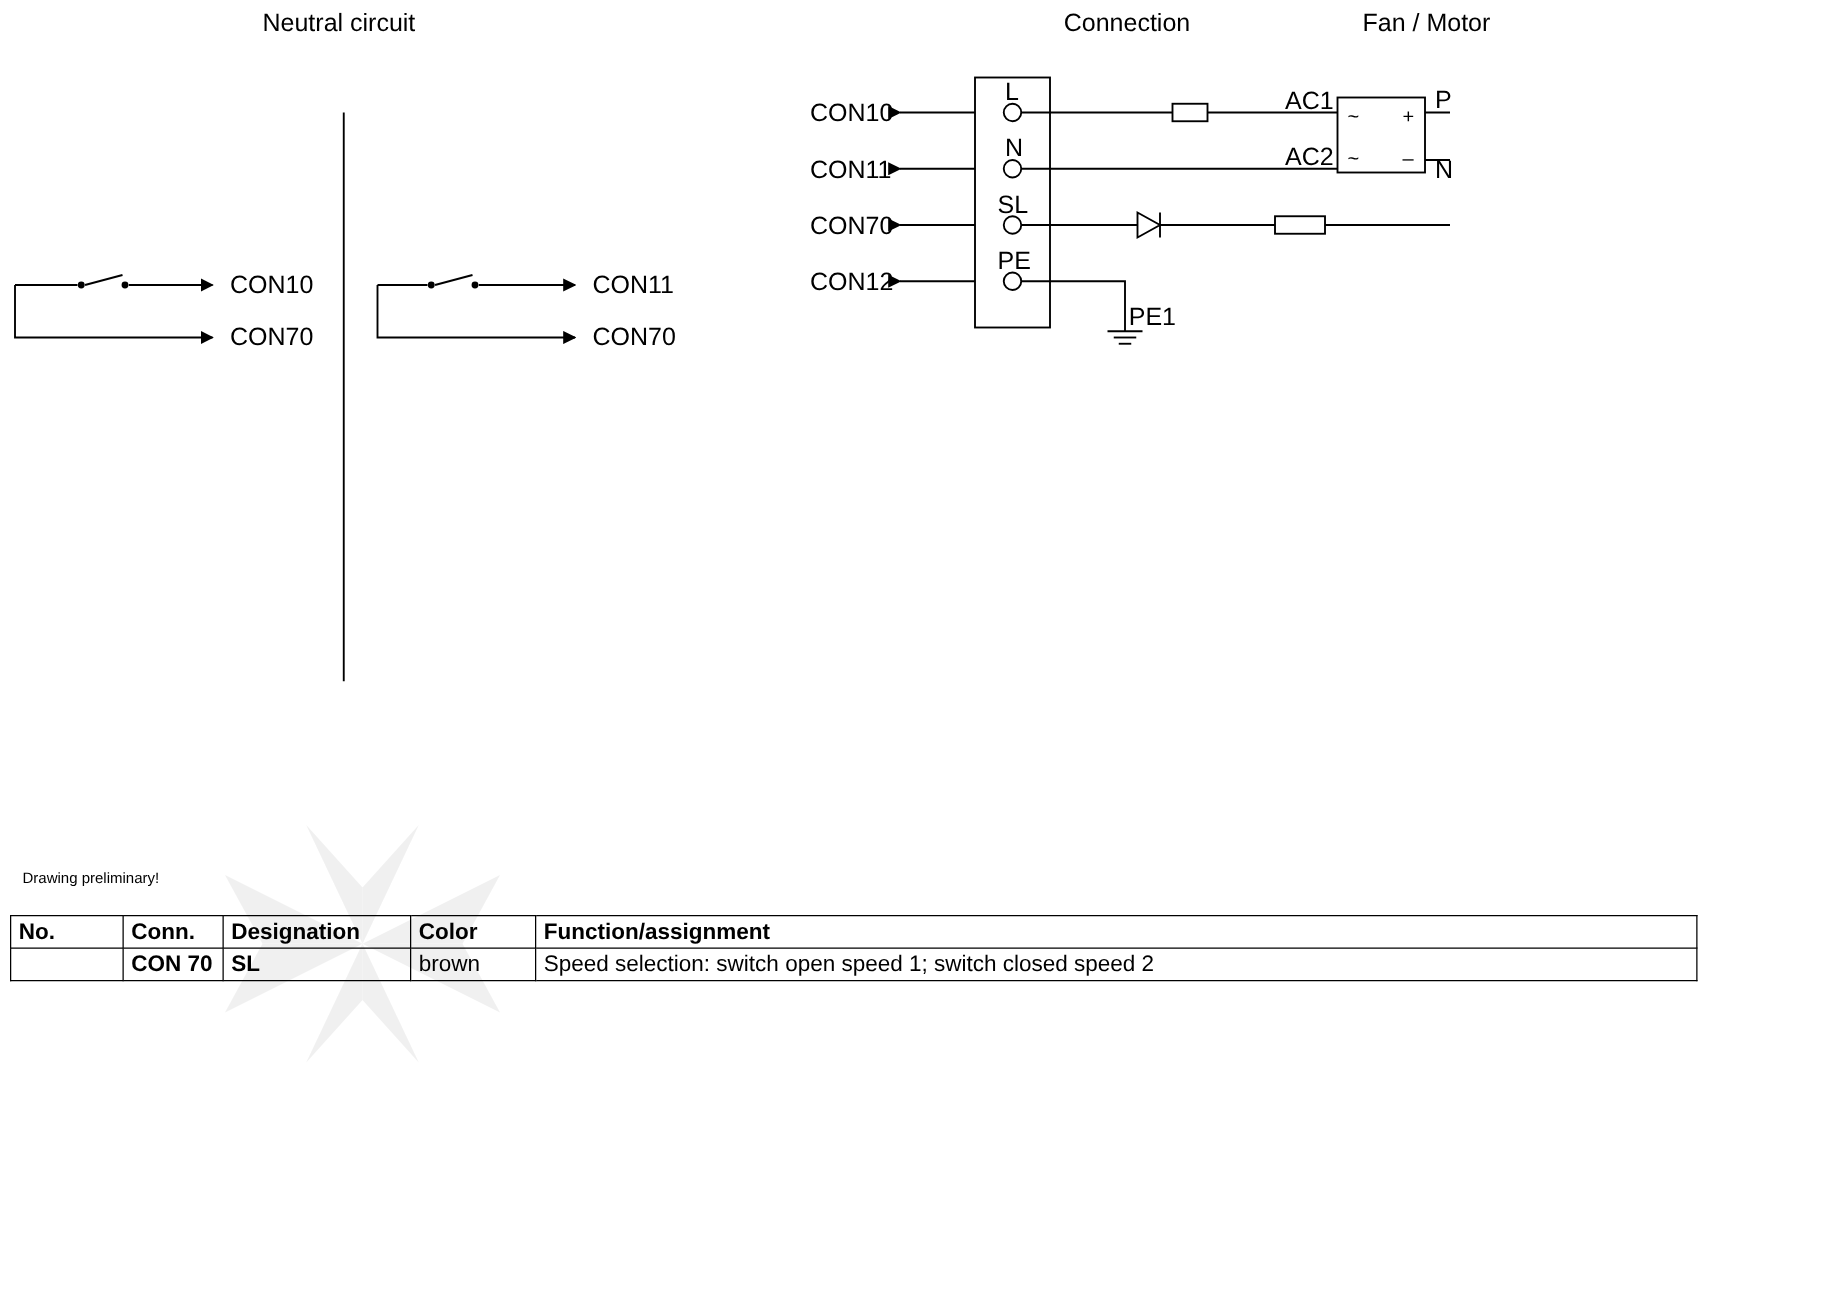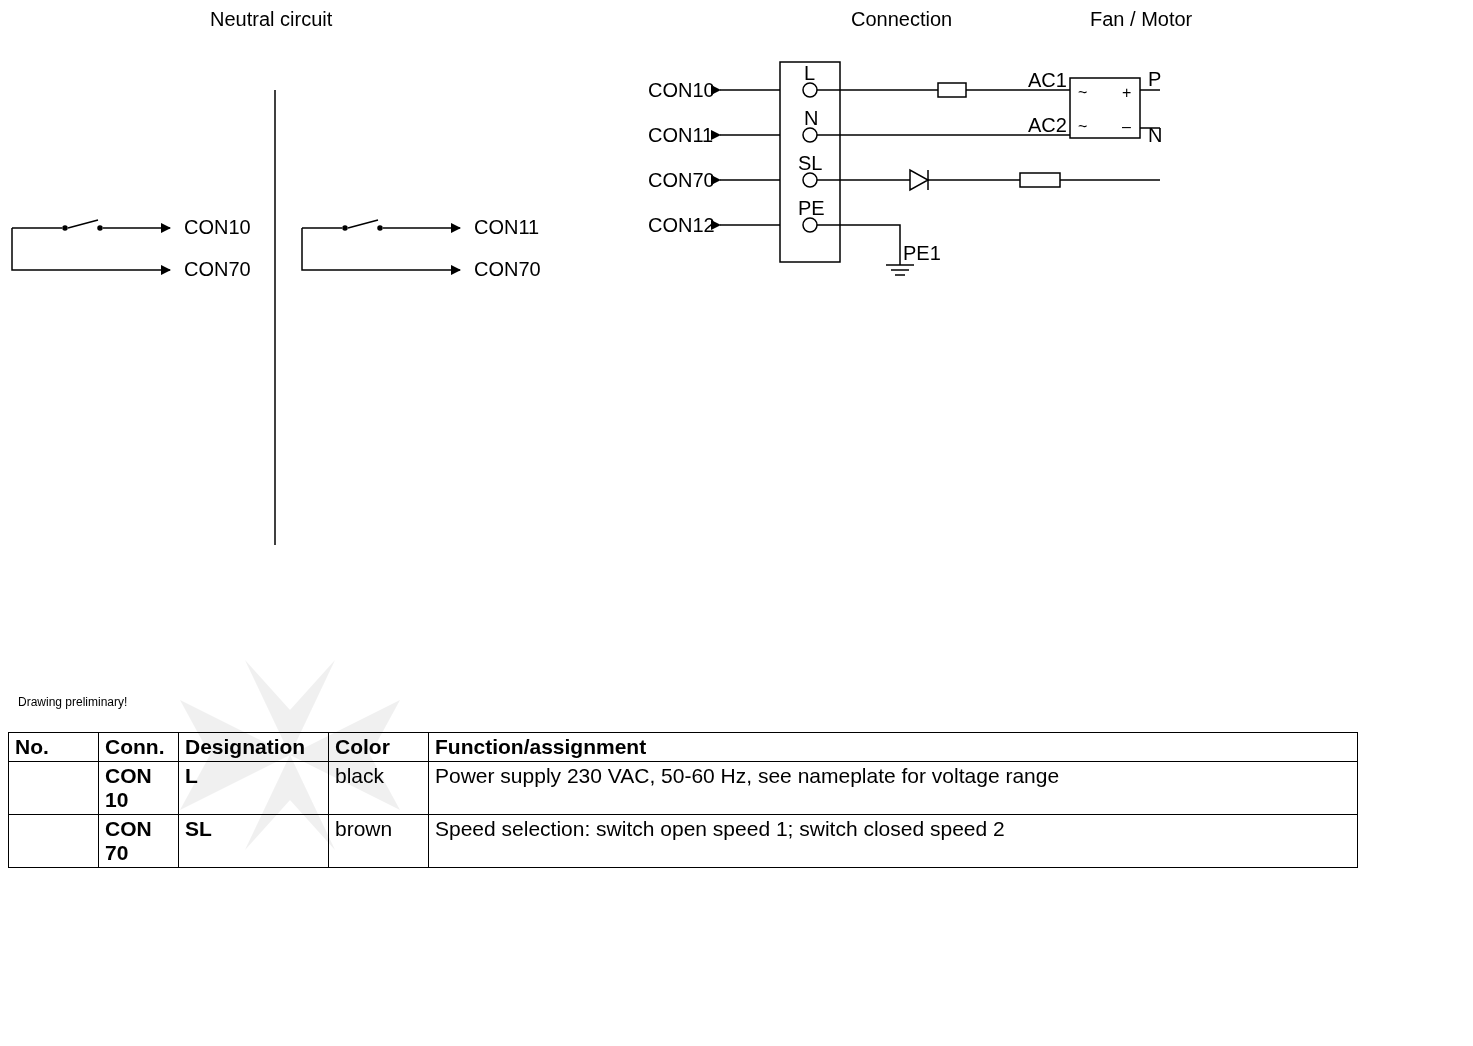--- a/index.html
+++ b/index.html
@@ -39,21 +39,21 @@
     }
     .table-wrap {
       position: absolute;
       top: 732px;
       left: 8px;
       width: 1350px;
     }
     table {
       border-collapse: collapse;
       width: 100%;
-      font-size: 21px;
+      font-size: 18px;
     }
     th, td {
       border: 1px solid #000;
       padding: 2px 6px;
       text-align: left;
       vertical-align: top;
       font-weight: normal;
     }
     thead th { font-weight: bold; }
     .col-no { width: 90px; }
@@ -202,27 +202,20 @@
         <th class="col-no">No.</th>
         <th class="col-conn">Conn.</th>
         <th class="col-desig">Designation</th>
         <th class="col-color">Color</th>
         <th class="col-func">Function/assignment</th>
       </tr>
     </thead>
     <tbody>
       <tr>
         <td></td>
-        <td class="col-conn">CON 10</td>
-        <td class="con-desig">L</td>
-        <td>black</td>
-        <td>Power supply 230 VAC, 50-60 Hz, see nameplate for voltage range</td>
-      </tr>
-      <tr>
-        <td></td>
         <td class="col-conn">CON 70</td>
         <td class="con-desig">SL</td>
         <td>brown</td>
         <td>Speed selection: switch open speed 1; switch closed speed 2</td>
       </tr>
     </tbody>
   </table>
 </div>
 
 </body></html>

